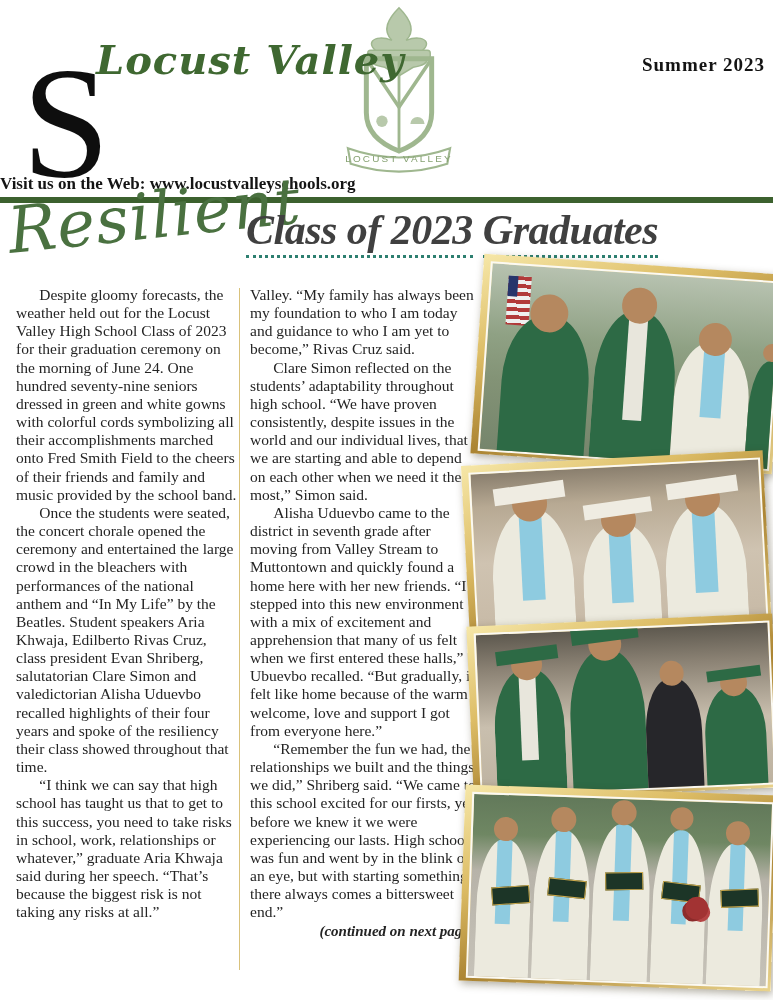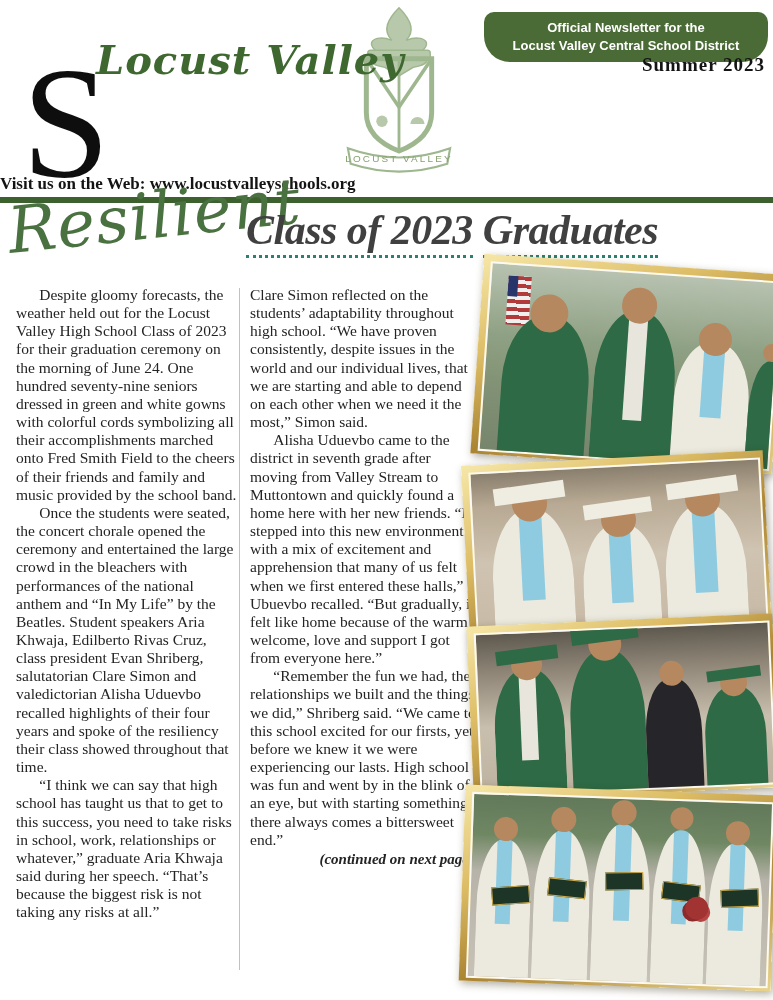--- a/index.html
+++ b/index.html
@@ -93,42 +93,39 @@
       <path d="M58 84 a5 5 0 0 1 10 0 Z" stroke="none"></path>
       <path d="M14 101 Q50 114 86 101 L84 112 Q50 123 16 112 Z" fill="#ffffff" stroke-width="1.5"></path>
     </g>
     <text x="50" y="111" text-anchor="middle" font-size="7" letter-spacing="1.5" fill="#86a172" font-family="Liberation Sans, sans-serif">LOCUST VALLEY</text>
   </svg>
 
   <div class="kicker">Locust Valley</div>
   <h1 class="masthead-title" style="margin:0;font-weight:400;">
     <span class="cap">S</span>
   </h1>
-  <div class="badge">
-    <span>Official Newsletter for the</span>
-    <span>Locust Valley Central School District</span>
-  </div>
   <div class="issue">Summer 2023</div>
   <div class="webline">Visit us on the Web: www.locustvalleyschools.org</div>
   <div class="greenbar"></div>
 
   <div class="script-word">Resilient</div>
   <div class="headline">
     <span class="u">Class of 2023</span>
     <span class="u">Graduates</span>
   </div>
 
   <div class="col col1">
       <p>Despite gloomy forecasts, the weather held out for the Locust Valley High School Class of 2023 for their graduation ceremony on the morning of June 24. One hundred seventy-nine seniors dressed in green and white gowns with colorful cords symbolizing all their accomplishments marched onto Fred Smith Field to the cheers of their friends and family and music provided by the school band.</p>
       <p>Once the students were seated, the concert chorale opened the ceremony and entertained the large crowd in the bleachers with performances of the national anthem and “In My Life” by the Beatles. Student speakers Aria Khwaja, Edilberto Rivas Cruz, class president Evan Shriberg, salutatorian Clare Simon and valedictorian Alisha Uduevbo recalled highlights of their four years and spoke of the resiliency their class showed throughout that time.</p>
       <p>“I think we can say that high school has taught us that to get to this success, you need to take risks in school, work, relationships or whatever,” graduate Aria Khwaja said during her speech. “That’s because the biggest risk is not taking any risks at all.”</p>
     </div>
   <div class="divider"></div>
   <div class="col col2">
     <div class="noindent-first">
+        <p>Valley. “My family has always been my foundation to who I am today and guidance to who I am yet to become,” Rivas Cruz said.</p>
         <p>Clare Simon reflected on the students’ adaptability throughout high school. “We have proven consistently, despite issues in the world and our individual lives, that we are starting and able to depend on each other when we need it the most,” Simon said.</p>
         <p>Alisha Uduevbo came to the district in seventh grade after moving from Valley Stream to Muttontown and quickly found a home here with her new friends. “I stepped into this new environment with a mix of excitement and apprehension that many of us felt when we first entered these halls,” Ubuevbo recalled. “But gradually, it felt like home because of the warm welcome, love and support I got from everyone here.”</p>
         <p>“Remember the fun we had, the relationships we built and the things we did,” Shriberg said. “We came to this school excited for our firsts, yet before we knew it we were experiencing our lasts. High school was fun and went by in the blink of an eye, but with starting something there always comes a bittersweet end.”</p>
       </div>
     <div class="continued">(continued on next page)</div>
   </div>
 
   <div class="photo p1">
     <div class="pi">
       <div class="flag"></div>

